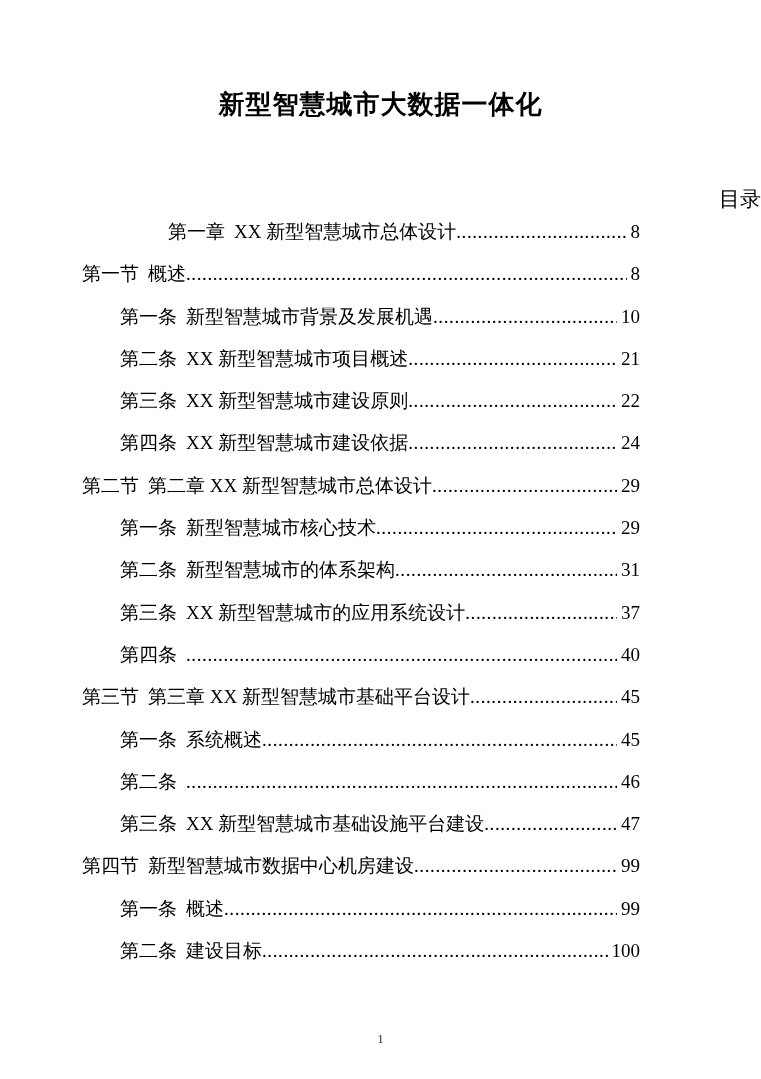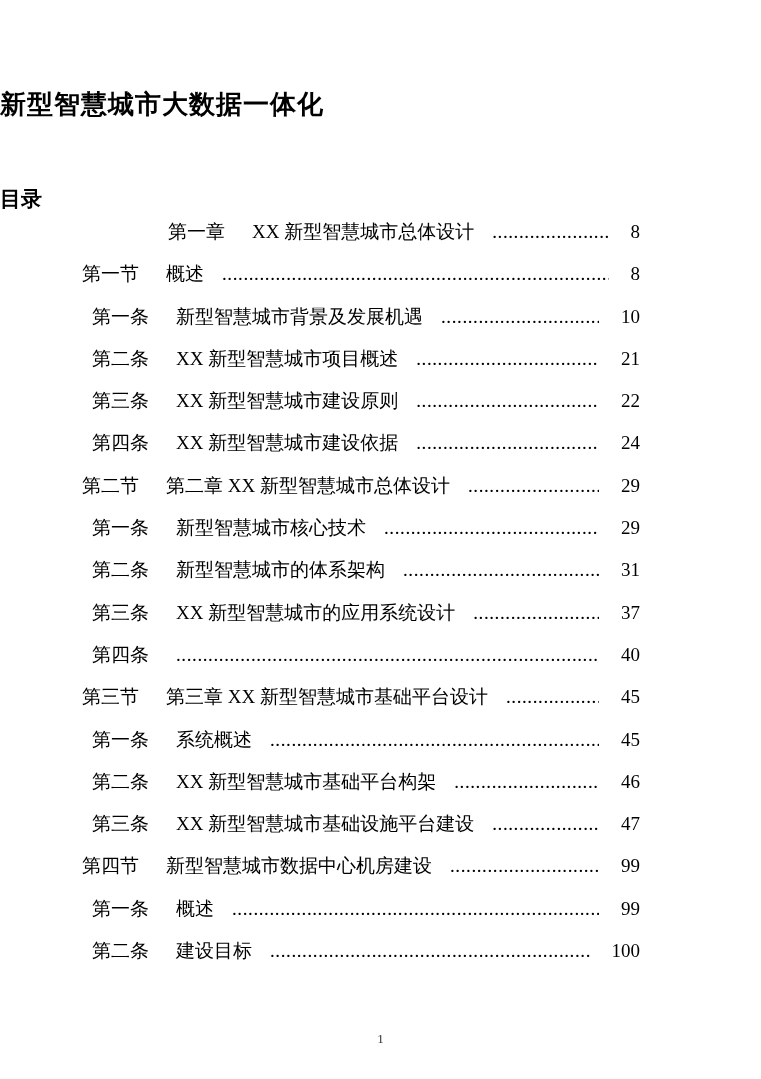--- a/index.html
+++ b/index.html
@@ -14,60 +14,59 @@
     background: #ffffff;
     overflow: hidden;
     font-family: "Liberation Serif", serif;
     color: #000000;
   }
   .doc-title {
     position: absolute;
     top: 88px;
     left: 0;
     width: 100%;
-    text-align: left;
+    text-align: center;
     font-family: "Liberation Sans", sans-serif;
     font-weight: bold;
     font-size: 26px;
     line-height: 32px;
     letter-spacing: 1px;
     margin: 0;
   }
   .toc-heading {
     position: absolute;
     top: 186px;
     left: 0;
     width: 100%;
-    text-align: left;
+    text-align: right;
     font-family: "Liberation Sans", sans-serif;
-    font-weight: bold;
+    font-weight: normal;
     font-size: 21px;
     line-height: 25px;
     margin: 0;
   }
   .toc {
     position: absolute;
     top: 211px;
     left: 0;
     right: 0;
   }
   .toc-entry {
     display: flex;
     align-items: baseline;
     height: 42.3px;
     line-height: 42.3px;
     font-size: 19px;
     white-space: nowrap;
     padding-right: 121px;
     cursor: pointer;
-    gap: 18px;
   }
   .toc-entry.lvl1 { padding-left: 168px; }
   .toc-entry.lvl2 { padding-left: 82px; }
-  .toc-entry.lvl3 { padding-left: 92px; text-align: right; }
+  .toc-entry.lvl3 { padding-left: 120px; text-align: right; }
   .toc-entry .prefix {
     font-weight: normal;
     margin-right: 9px;
     flex: 0 0 auto;
   }
   .toc-entry .title {
     font-weight: normal;
     flex: 0 0 auto;
   }
   .toc-entry .dots {
@@ -175,21 +174,20 @@
         <span class="pagenum">45</span>
       </div>
       <div class="toc-entry lvl3">
         <span class="prefix">第一条</span>
         <span class="title">系统概述</span>
         <span class="dots"></span>
         <span class="pagenum">45</span>
       </div>
       <div class="toc-entry lvl3">
         <span class="prefix">第二条</span>
-        <span class="title">XX 新型智慧城市基础平台构架</span>
         <span class="dots"></span>
         <span class="pagenum">46</span>
       </div>
       <div class="toc-entry lvl3">
         <span class="prefix">第三条</span>
         <span class="title">XX 新型智慧城市基础设施平台建设</span>
         <span class="dots"></span>
         <span class="pagenum">47</span>
       </div>
       <div class="toc-entry lvl2">

